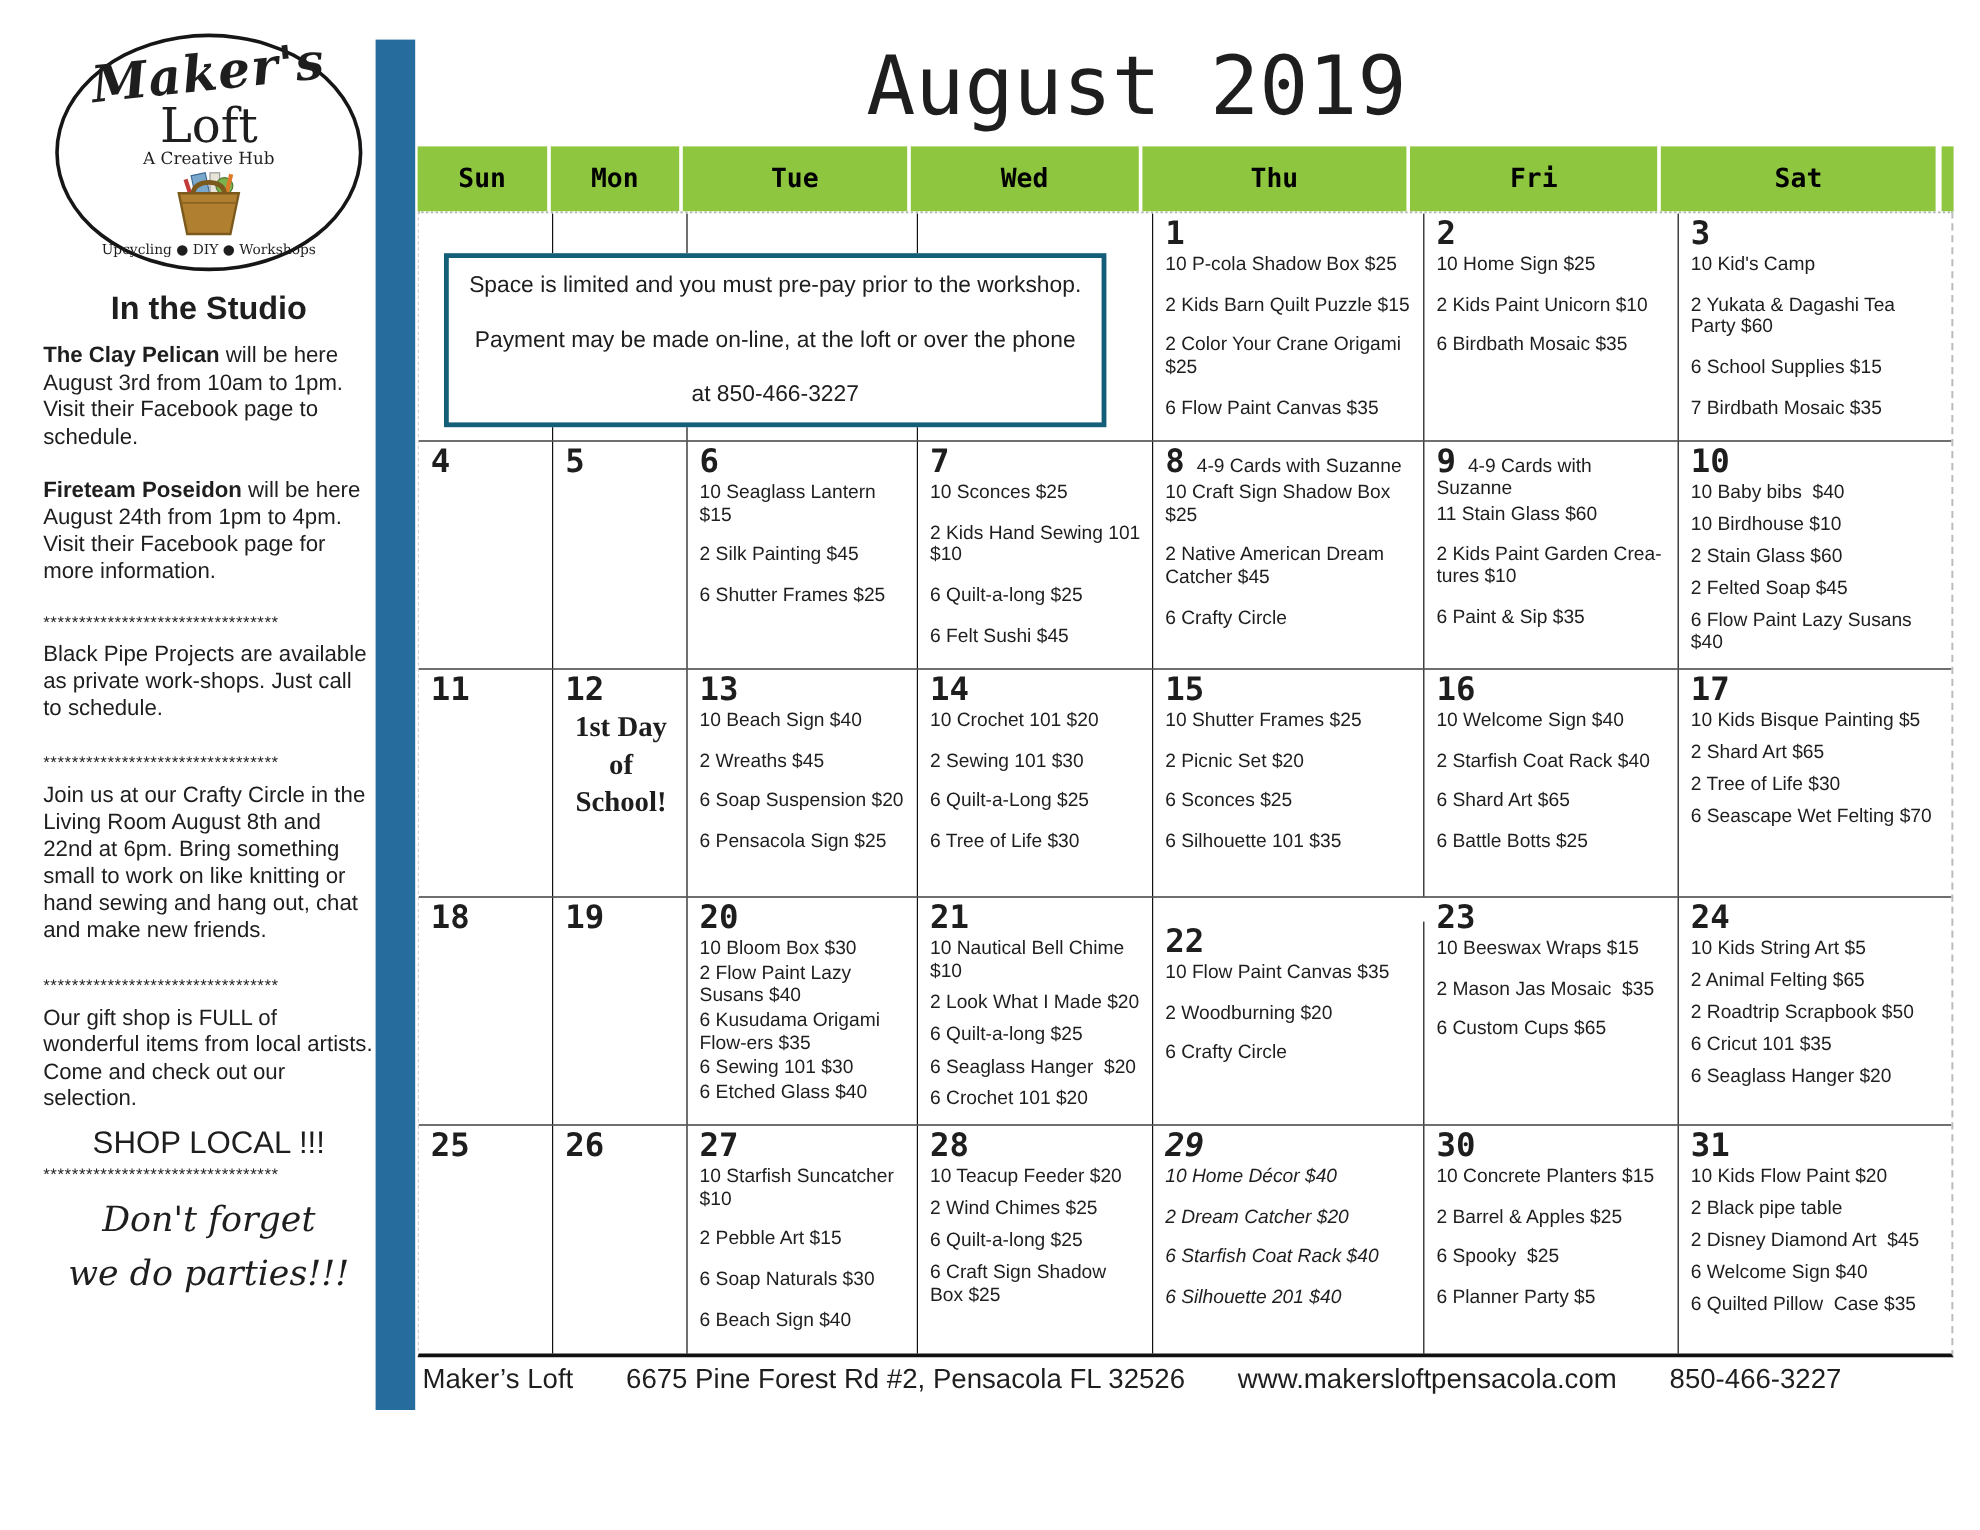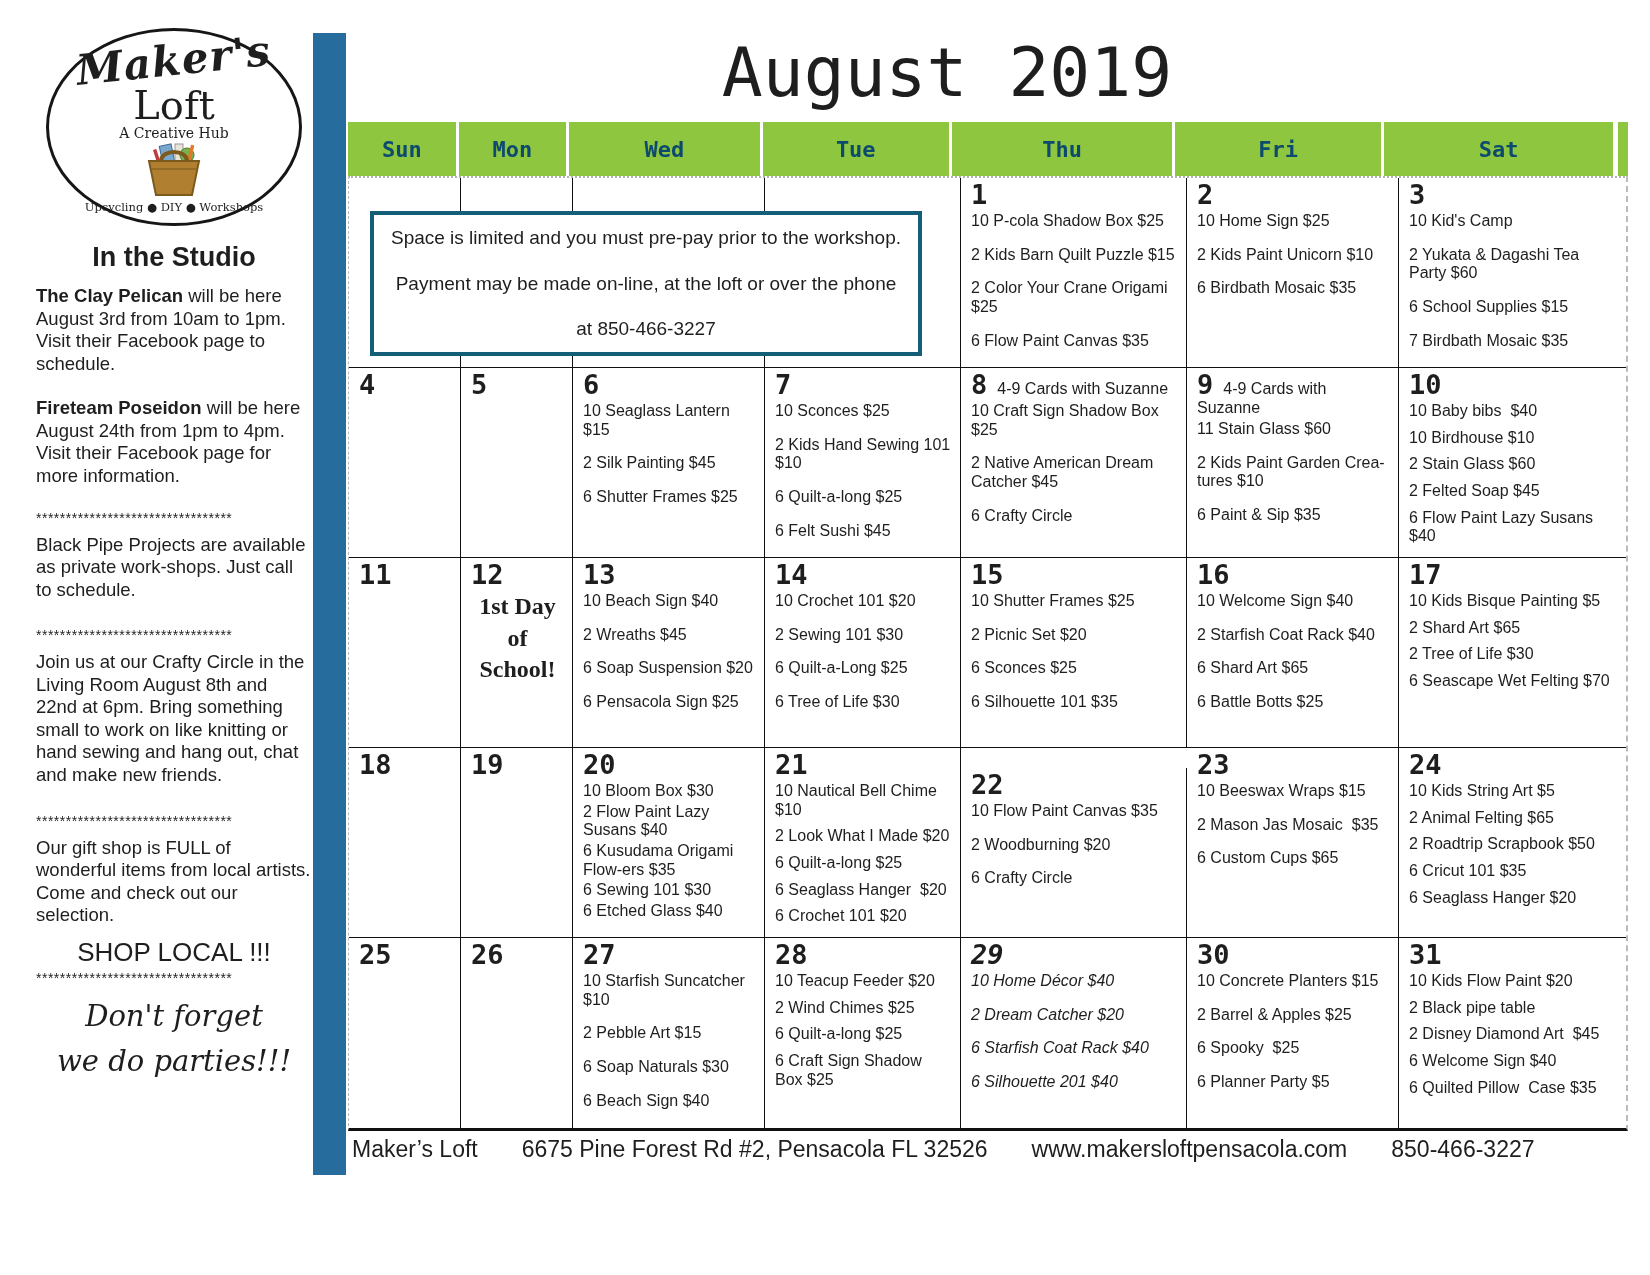--- a/index.html
+++ b/index.html
@@ -35,21 +35,21 @@
   
   .stripe{position:absolute;left:313px;top:33px;width:33px;height:1142px;background:var(--blue);}
 
   
   .cal-title{position:absolute;left:330px;top:24px;width:1210px;margin:12px;text-align:center;
     font-family:"DejaVu Sans Mono",monospace;font-weight:normal;font-size:68px;line-height:1.1;}
 
   
   .calendar{position:absolute;left:348px;top:122px;width:1280px;}
   .cal-header{display:flex;gap:3px;height:54px;position:relative;z-index:2;}
-  .hcell{background:var(--green);color:#0c4a6e;font-family:"DejaVu Sans Mono",monospace;
+  .hcell{background:var(--green);color:#000000;font-family:"DejaVu Sans Mono",monospace;
     font-weight:bold;font-size:22px;display:flex;align-items:center;justify-content:center;}
   .sliver{width:10px;margin-left:2px;background:var(--green);}
   .cal-body{position:relative;border-left:1px dashed #b9bdb9;border-right:2px dashed #b9bdb9;
     border-bottom:3px solid #111;border-top:2px dotted #adb5ad;background:#fff;}
   .cal-row{display:flex;height:190px;border-bottom:1px solid #111;}
   .cal-row:last-child{border-bottom:none;}
   .cell{border-right:1px solid #111;padding:3px 8px 2px 10px;overflow:hidden;}
   .cell.last{border-right:none;flex:1;}
   .day-line{margin-bottom:2px;}
   .day-num{font-family:"DejaVu Sans Mono",monospace;font-weight:bold;font-size:27px;line-height:1.05;}
@@ -119,22 +119,22 @@
   </aside>
 
   <div class="stripe"></div>
 
   <h1 class="cal-title">August 2019</h1>
 
   <div class="calendar">
     <div class="cal-header">
         <div class="hcell" style="width: 109px;">Sun</div>
         <div class="hcell" style="width: 109px;">Mon</div>
+        <div class="hcell" style="width: 189px;">Tue</div>
         <div class="hcell" style="width: 193px;">Wed</div>
-        <div class="hcell" style="width: 189px;">Tue</div>
         <div class="hcell" style="width: 223px;">Thu</div>
         <div class="hcell" style="width: 209px;">Fri</div>
         <div class="hcell" style="width: 232px;">Sat</div>
         <div class="sliver"></div>
       </div>
     <div class="cal-body">
         <div class="cal-row">
           <div class="cell" style="width: 112px;"></div>
           <div class="cell" style="width: 112px;"></div>
           <div class="cell" style="width: 192px;"></div>

